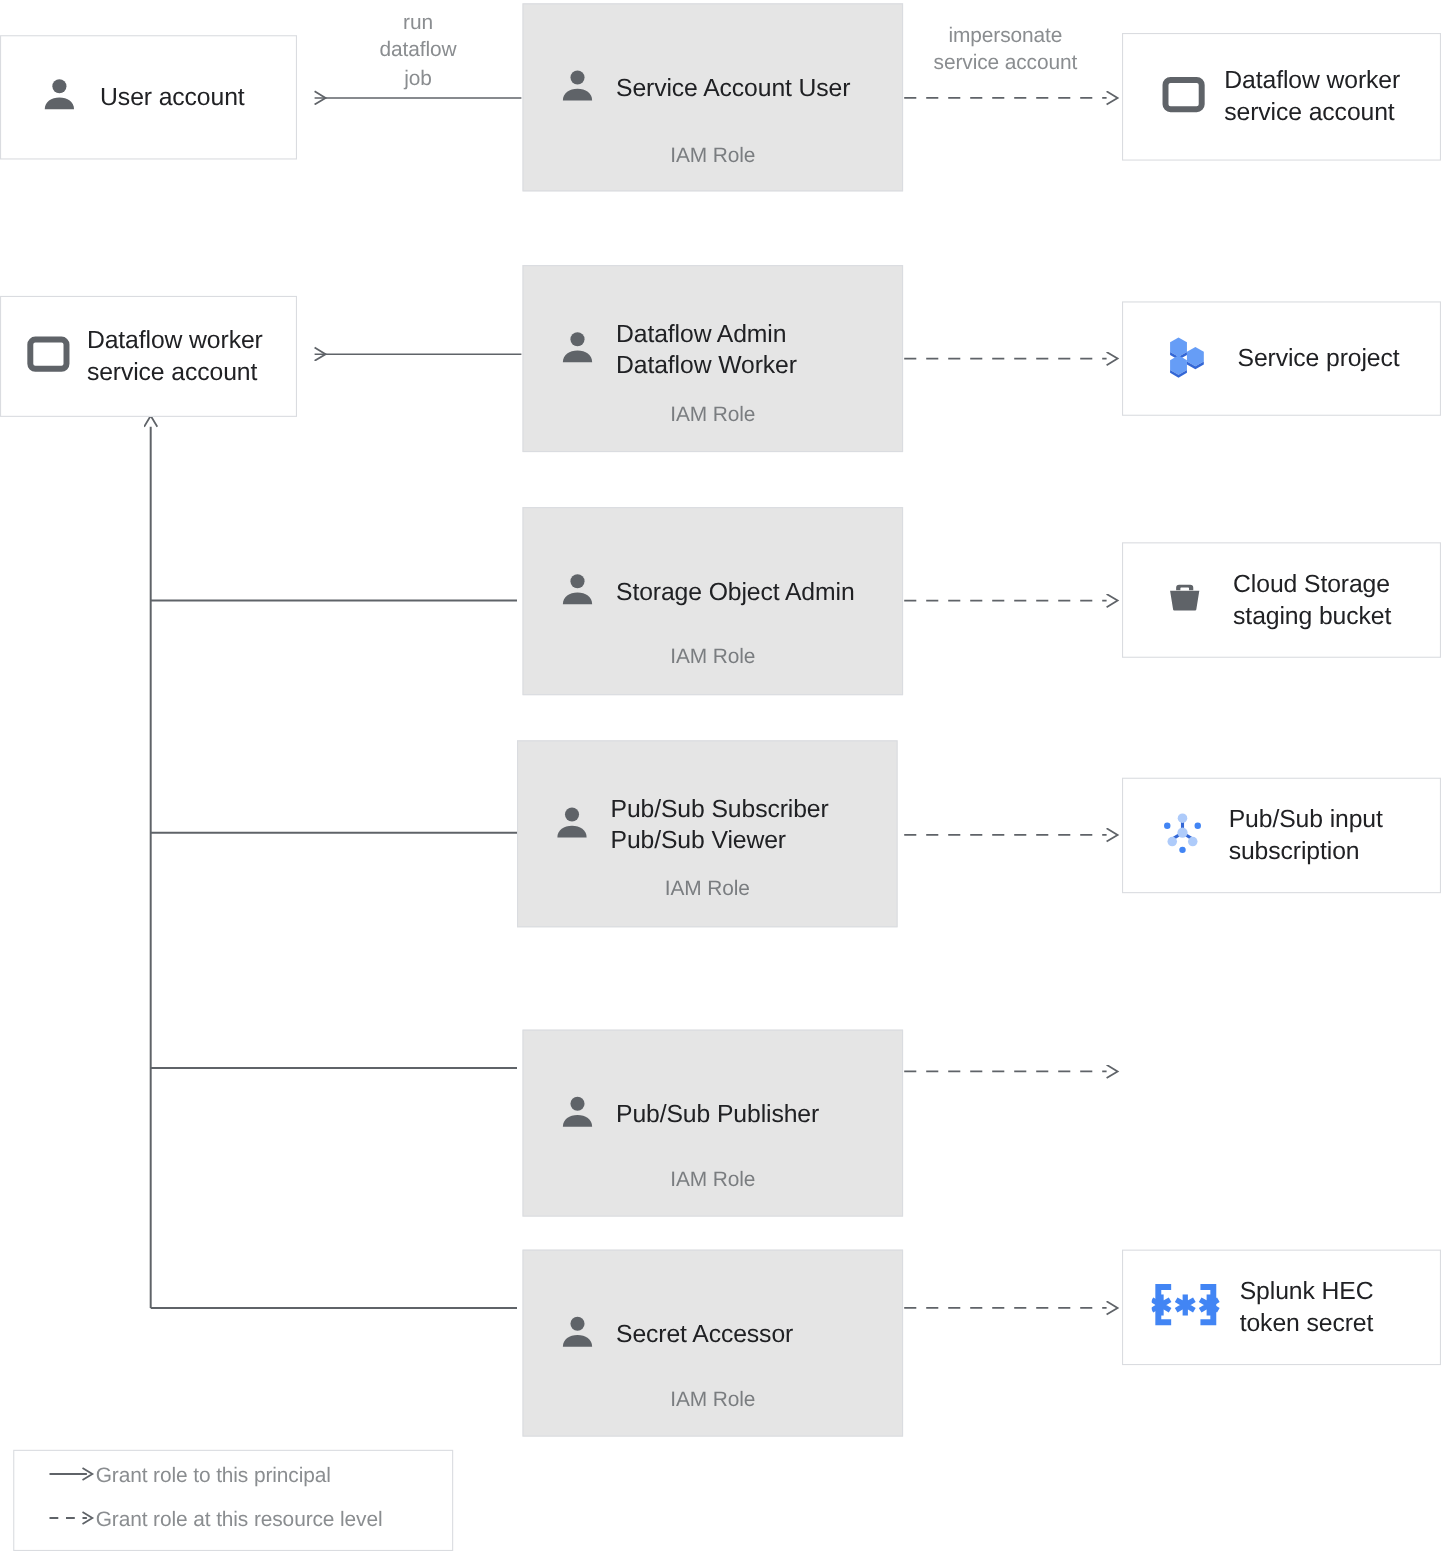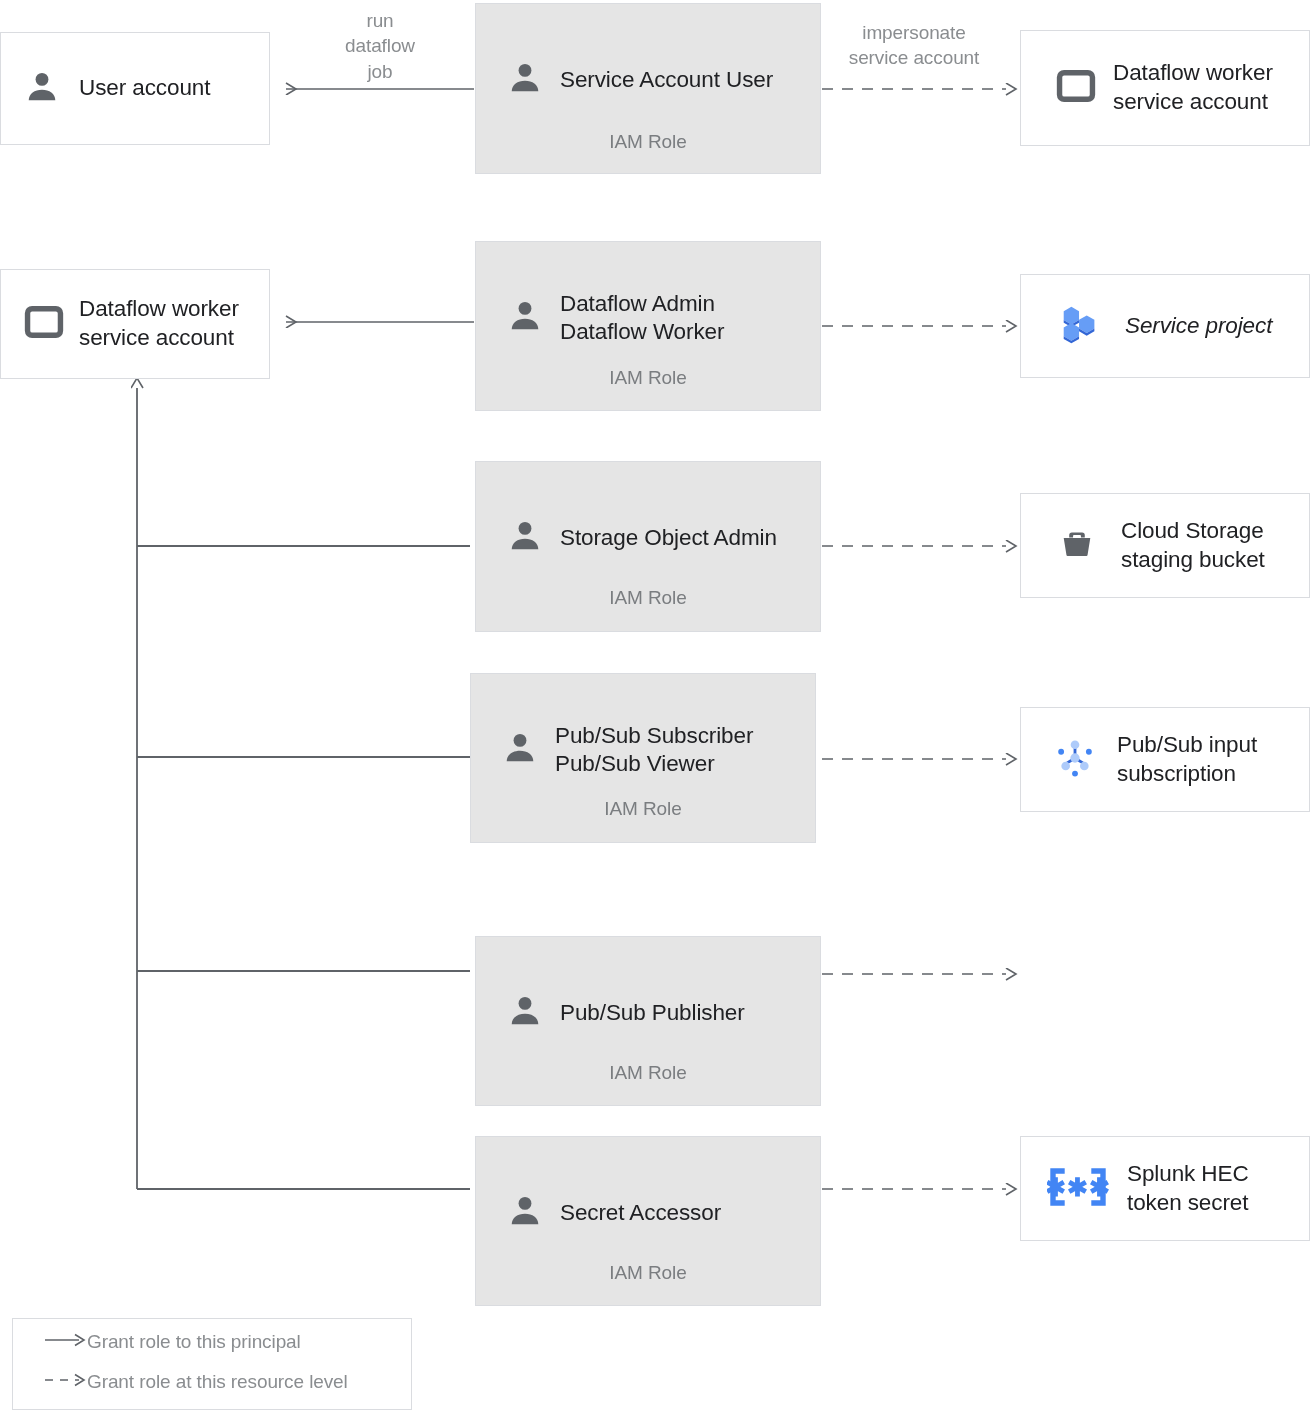--- a/index.html
+++ b/index.html
@@ -17,21 +17,21 @@
   
   .box{
     position:absolute;
     box-sizing:border-box;
     border:1px solid #dadce0;
     background:#ffffff;
   }
   .res-box{
     display:flex;
     align-items:center;
-    padding-left:22px;
+    padding-left:34px;
     gap:18px;
   }
   .res-label{
     font-size:22.5px;
     color:#202124;
     line-height:1.28;
     white-space:pre-line;
     letter-spacing:-0.1px;
   }
   
@@ -265,21 +265,21 @@
   <div class="box res-box" style="left:1020px;top:30px;width:290px;height:116px;padding-left:34px;gap:16px;">
     <span class="icon">
       <svg width="42" height="42" viewBox="0 0 24 24">
         <rect x="2.6" y="4.4" width="18.8" height="15.2" rx="2.6" fill="none" stroke="#5f6368" stroke-width="3.1"></rect>
       </svg>
     </span>
     <span class="res-label">Dataflow worker
 service account</span>
   </div>
 
-  <div class="box res-box" style="left:1020px;top:274px;width:290px;height:104px;padding-left:36px;gap:22px;font-style:italic;">
+  <div class="box res-box" style="left:1020px;top:274px;width:290px;height:104px;padding-left:36px;gap:22px;">
     <span class="icon">
       <svg width="46" height="46" viewBox="0 0 48 48">
         <polygon points="15,6 23,10.6 23,19.8 15,24.4 7,19.8 7,10.6" fill="#669df6"></polygon>
         <polygon points="15,24.4 23,19.8 23,22.6 15,27.2 7,22.6 7,19.8" fill="#3367d6"></polygon>
         <polygon points="15,23 23,27.6 23,36.8 15,41.4 7,36.8 7,27.6" fill="#669df6"></polygon>
         <polygon points="15,41.4 23,36.8 23,39.6 15,44.2 7,39.6 7,36.8" fill="#3367d6"></polygon>
         <polygon points="31,15 39,19.6 39,28.8 31,33.4 23,28.8 23,19.6" fill="#669df6"></polygon>
         <polygon points="31,33.4 39,28.8 39,31.6 31,36.2 23,31.6 23,28.8" fill="#3367d6"></polygon>
       </svg>
     </span>

